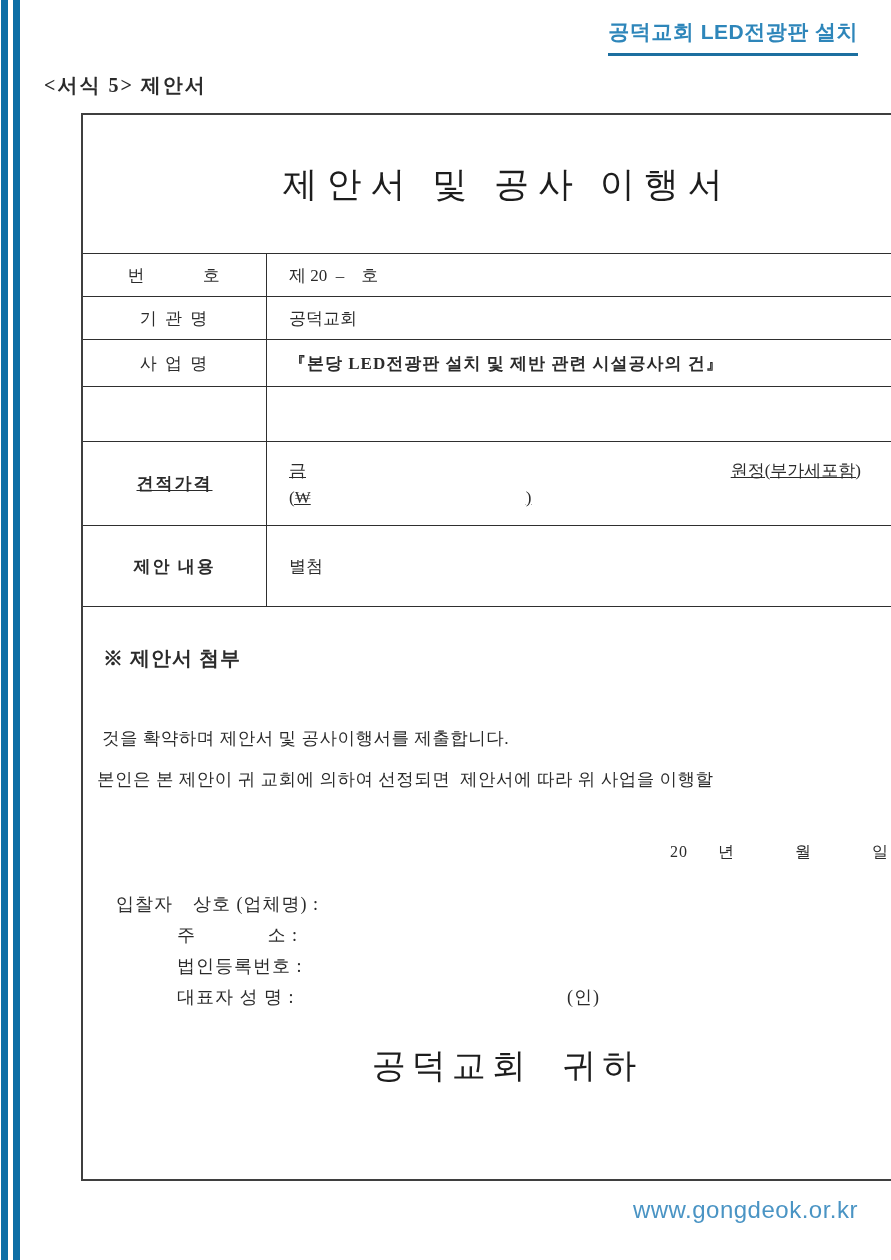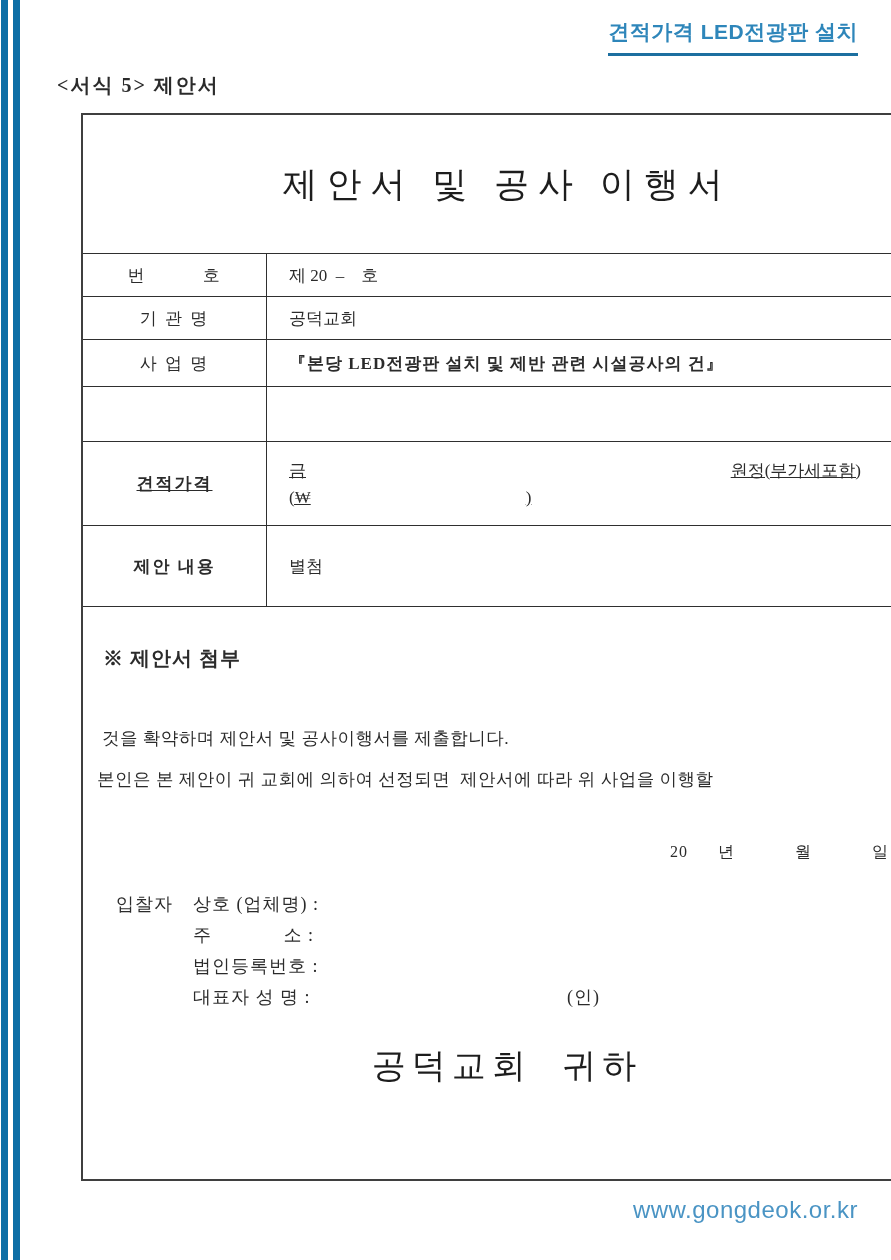--- a/index.html
+++ b/index.html
@@ -22,21 +22,21 @@
     position:absolute; top:18px; right:33px;
     font-family:"Liberation Sans", sans-serif;
     font-size:21px; font-weight:bold; color:#2e86ba;
     padding-bottom:7px;
     border-bottom:3px solid #1c6fa0;
     letter-spacing:0.5px;
     text-decoration:none;
   }
 
   .form-label {
-    position:absolute; left:57px; top:72px;
+    position:absolute; left:44px; top:72px;
     font-size:20px; font-weight:bold; letter-spacing:2px;
   }
 
   
   .doc-box {
     position:absolute; left:81px; top:113px;
     width:852px; height:1068px;
     border:2px solid #3f3f3f;
     background:#fff;
   }
@@ -78,21 +78,21 @@
   .pledge div { white-space:pre; }
 
   .date-line {
     margin-top:42px; text-align:right; padding-right:42px;
     font-size:16px; white-space:pre; letter-spacing:1px;
   }
 
   .bidder { margin:26px 0 0 33px; font-size:18px; line-height:31px; letter-spacing:1px; }
   .bidder-row { display:flex; white-space:pre; position:relative; }
   .bidder-prefix { width:77px; }
-  .bidder-indent { margin-left:77px; }
+  .bidder-indent { margin-left:61px; }
   .seal { position:absolute; left:451px; top:0; }
 
   .recipient {
     margin-top:30px; text-align:center;
     font-size:34px; letter-spacing:6px; word-spacing:16px; color:#1d1d1d;
   }
 
   .footer-url {
     position:absolute; right:33px; top:1196px;
     font-family:"Liberation Sans", sans-serif;
@@ -100,21 +100,21 @@
   }
 </style>
 </head>
 <body>
 
 <div class="page">
 
   <div class="bar bar1"></div>
   <div class="bar bar2"></div>
 
-  <a class="site-header">견적가격 LED전광판 설치</a>
+  <a class="site-header">공덕교회 LED전광판 설치</a>
 
   <div class="form-label">&lt;서식 5&gt; 제안서</div>
 
   <div class="doc-box">
 
     <div class="title-cell">제안서 및 공사 이행서</div>
 
     <div class="row r1">
       <div class="cell-label">번         호</div>
       <div class="cell-value">제 20  –    호</div>

